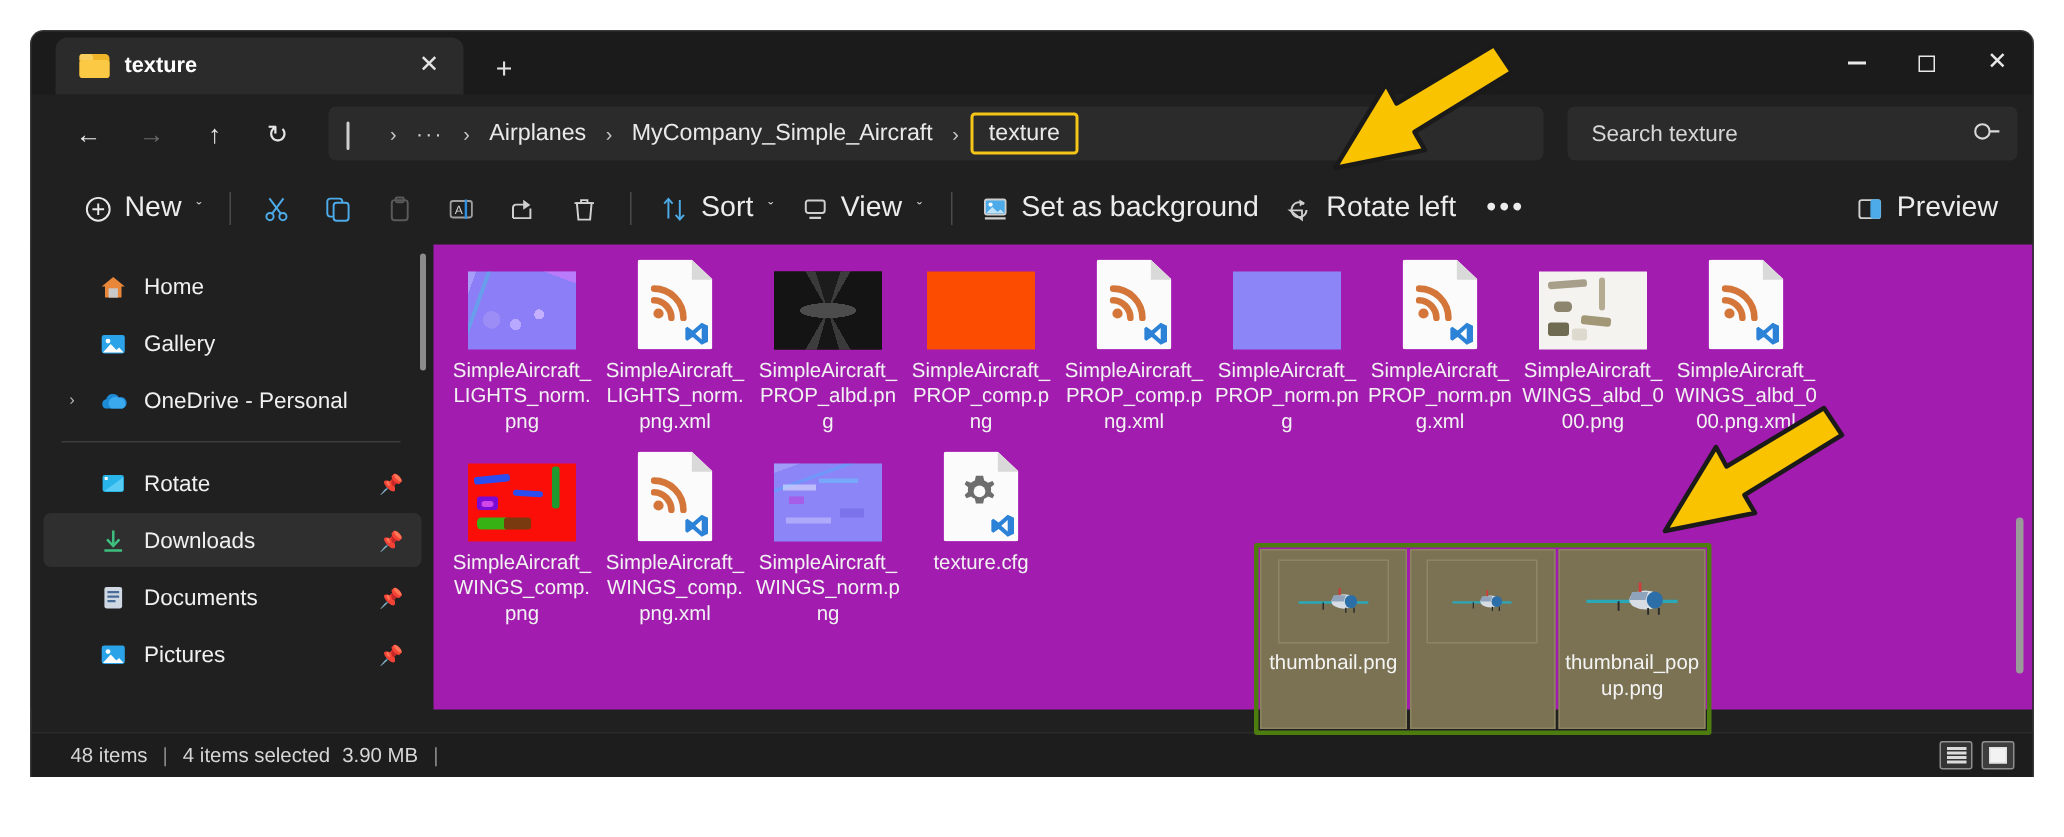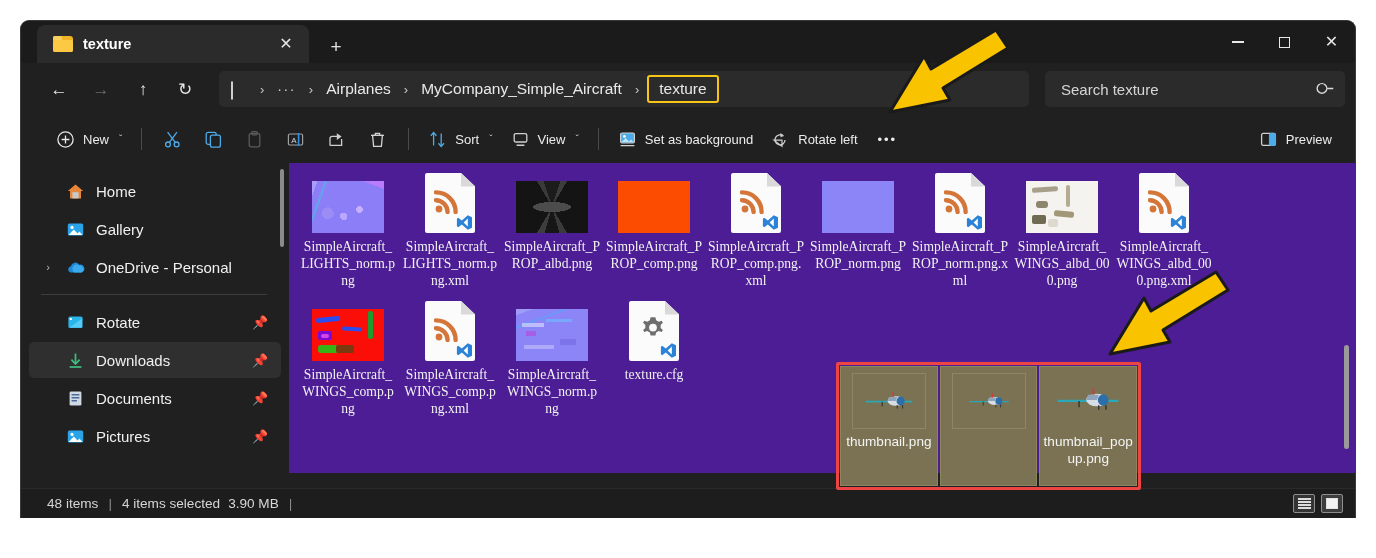--- a/index.html
+++ b/index.html
@@ -165,21 +165,21 @@
     display: flex; align-items: center;
     height: 34px;
     padding: 0 9px;
     border-radius: 5px;
     gap: 8px;
     color: #ececec;
     font-size: 14.5px;
     white-space: nowrap;
   }
   .cmd.icononly { padding: 0 11px; }
-  .cmd .lbl { font-size: 13px; }
+  .cmd .lbl { font-size: 19px; }
   .cmd .chev { font-size: 10px; color: #d2d2d2; margin-left: 2px; }
   .divider { width: 1px; height: 22px; background: #4a4a4a; margin: 0 10px; }
   .spacer { flex: 1; }
 
   
   .ico { width: 19px; height: 19px; position: relative; flex: 0 0 auto; }
   .ico svg { display: block; width: 19px; height: 19px; }
 
   
   .body {
@@ -220,25 +220,24 @@
   .nav-sep { height: 1px; background: #3c3c3c; margin: 9px 22px 9px 20px; }
   .sb-scroll {
     position: absolute; right: 5px; top: 6px;
     width: 4px; height: 78px; border-radius: 2px;
     background: #8b8b8b;
   }
 
   
   .filearea {
     flex: 1;
-    background: #4c1d95;
+    background: #a21caf;
     position: relative;
     padding: 6px 0 0 0;
     overflow: hidden;
-    font-family: Liberation Serif, serif;
   }
   .grid-row { display: flex; padding-left: 8px; }
   .fileitem {
     width: 102px;
     padding: 4px 2px 0;
     display: flex; flex-direction: column; align-items: center;
     flex: 0 0 auto;
   }
   .thumb {
     width: 72px; height: 60px;
@@ -313,24 +312,25 @@
   }
   .docicon .rss { position: absolute; left: 9px; top: 13px; width: 28px; height: 28px; }
   .docicon .vs { position: absolute; right: 2px; bottom: 2px; width: 17px; height: 17px; }
   .docicon .gear { position: absolute; left: 9px; top: 13px; width: 30px; height: 30px; }
 
   
   .selgroup {
     position: absolute;
     left: 815px; top: 341px;
     width: 305px; height: 128px;
-    border: 3px solid #ef4444;
+    border: 3px solid #4d7c0f;
     border-radius: 2px;
     display: flex;
     z-index: 5;
+    justify-content: flex-end;
   }
   .selitem {
     width: 99px;
     margin: 1px;
     background: #7a7253;
     display: flex; flex-direction: column; align-items: center;
     padding-top: 6px;
     border: 1px solid #8d855f;
   }
   .selitem .sthumb {

